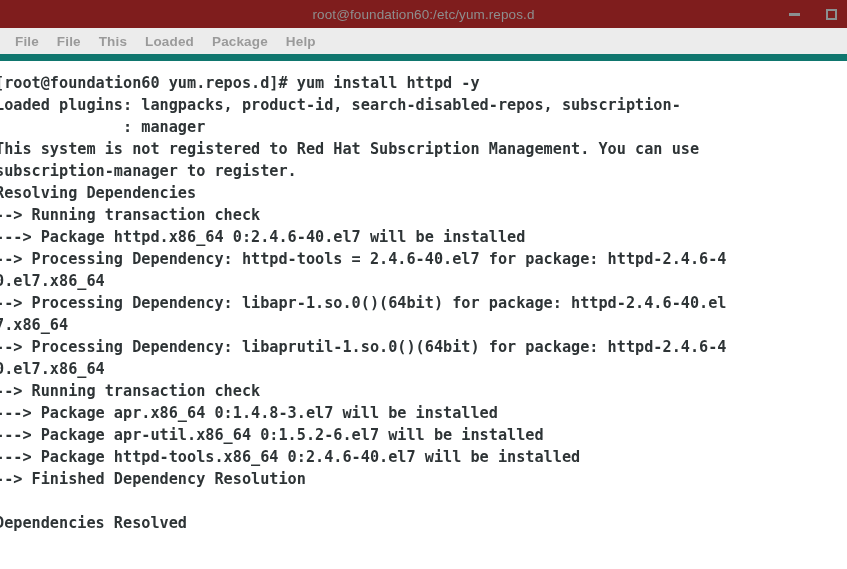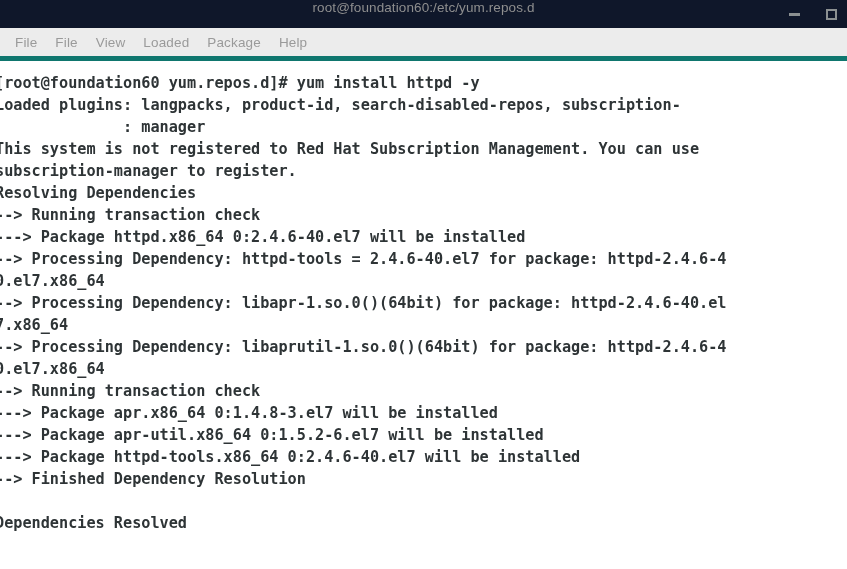--- a/index.html
+++ b/index.html
@@ -23,24 +23,24 @@
     overflow: hidden;
     background: #ffffff;
     display: flex;
     flex-direction: column;
   }
 
   
   .titlebar {
     height: 28px;
     min-height: 28px;
-    background: #0f172a;
+    background: #7f1d1d;
     position: relative;
     display: flex;
-    align-items: flex-start;
+    align-items: center;
     justify-content: center;
   }
   .title-text {
     font-family: "Liberation Sans", sans-serif;
     font-size: 13.5px;
     color: #8e8e8e;
     letter-spacing: 0.1px;
     white-space: nowrap;
     user-select: none;
   }
@@ -73,25 +73,26 @@
     border: 2.5px solid #8b9091;
     box-sizing: border-box;
     display: block;
   }
 
   
   .menubar {
     height: 33px;
     min-height: 33px;
     background: #ececec;
-    border-bottom: 5px solid #0f766e;
+    border-bottom: 7px solid #0f766e;
     display: flex;
     align-items: center;
     padding-left: 6px;
     box-sizing: border-box;
+    font-weight: bold;
   }
   .menu-item {
     font-family: "Liberation Sans", sans-serif;
     font-size: 13.5px;
     color: #9a9a9a;
     padding: 3px 9px;
     cursor: default;
     white-space: nowrap;
     user-select: none;
     letter-spacing: 0.15px;
@@ -141,21 +142,21 @@
       </div>
       <div class="ctrl">
         <span class="ctrl-max-glyph"></span>
       </div>
     </div>
   </div>
 
   <div class="menubar">
     <div class="menu-item">File</div>
     <div class="menu-item">File</div>
-    <div class="menu-item">View</div>
+    <div class="menu-item">This</div>
     <div class="menu-item">Loaded</div>
     <div class="menu-item">Package</div>
     <div class="menu-item">Help</div>
   </div>
 
   <div class="terminal">
     <div class="term-scroll" id="term-scroll">
         <div class="term-line">[root@foundation60 yum.repos.d]# yum install httpd -y</div>
         <div class="term-line">Loaded plugins: langpacks, product-id, search-disabled-repos, subscription-</div>
         <div class="term-line">              : manager</div>

